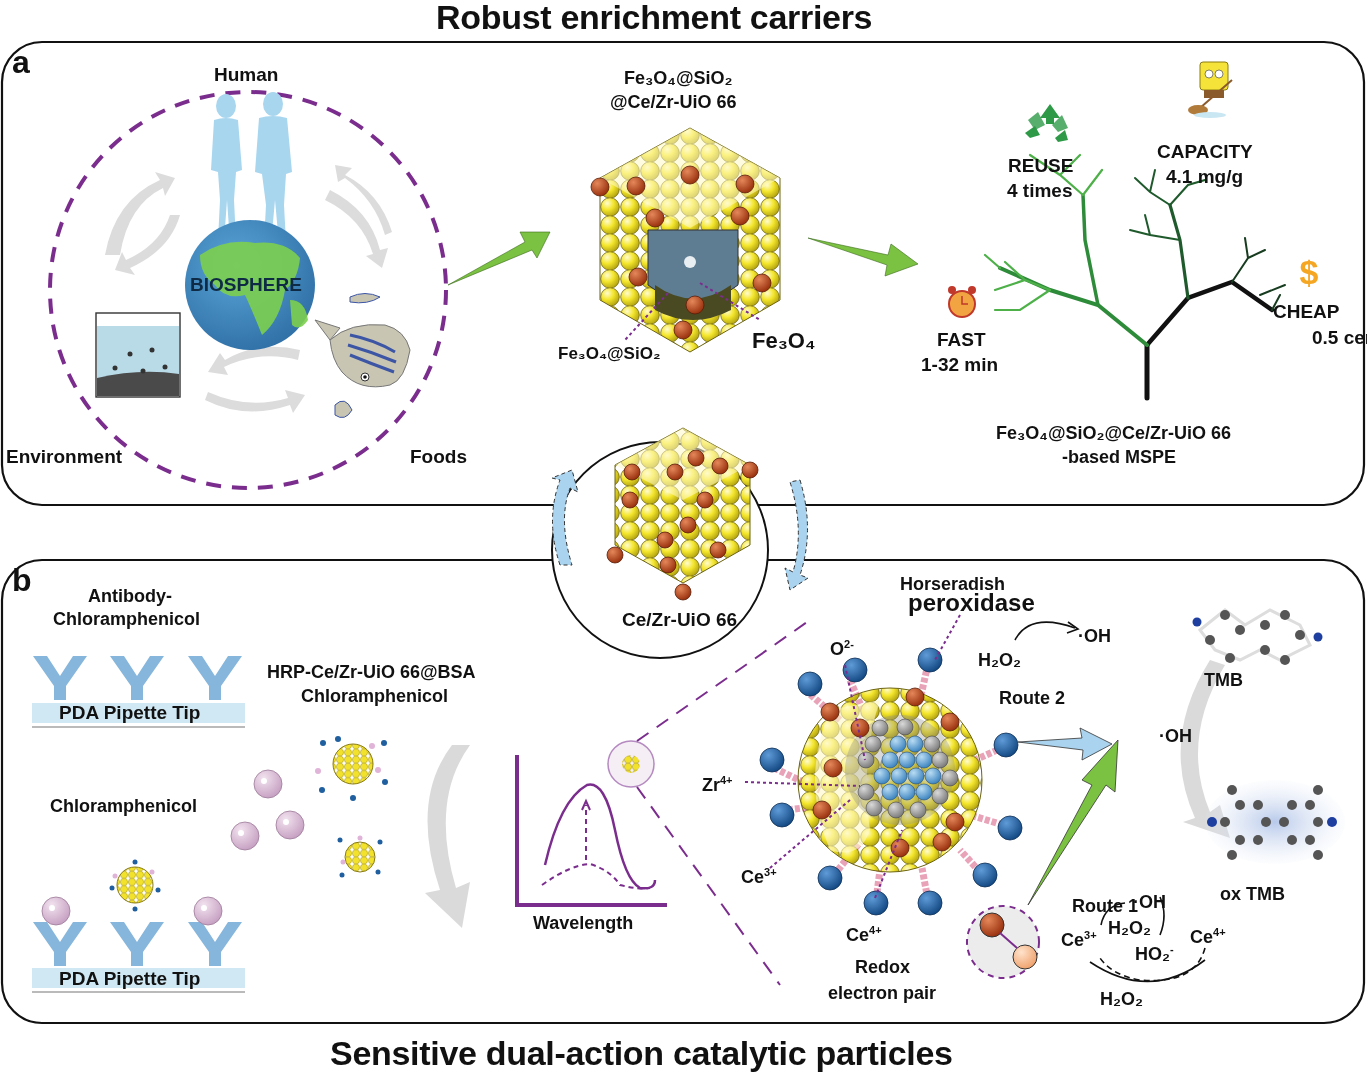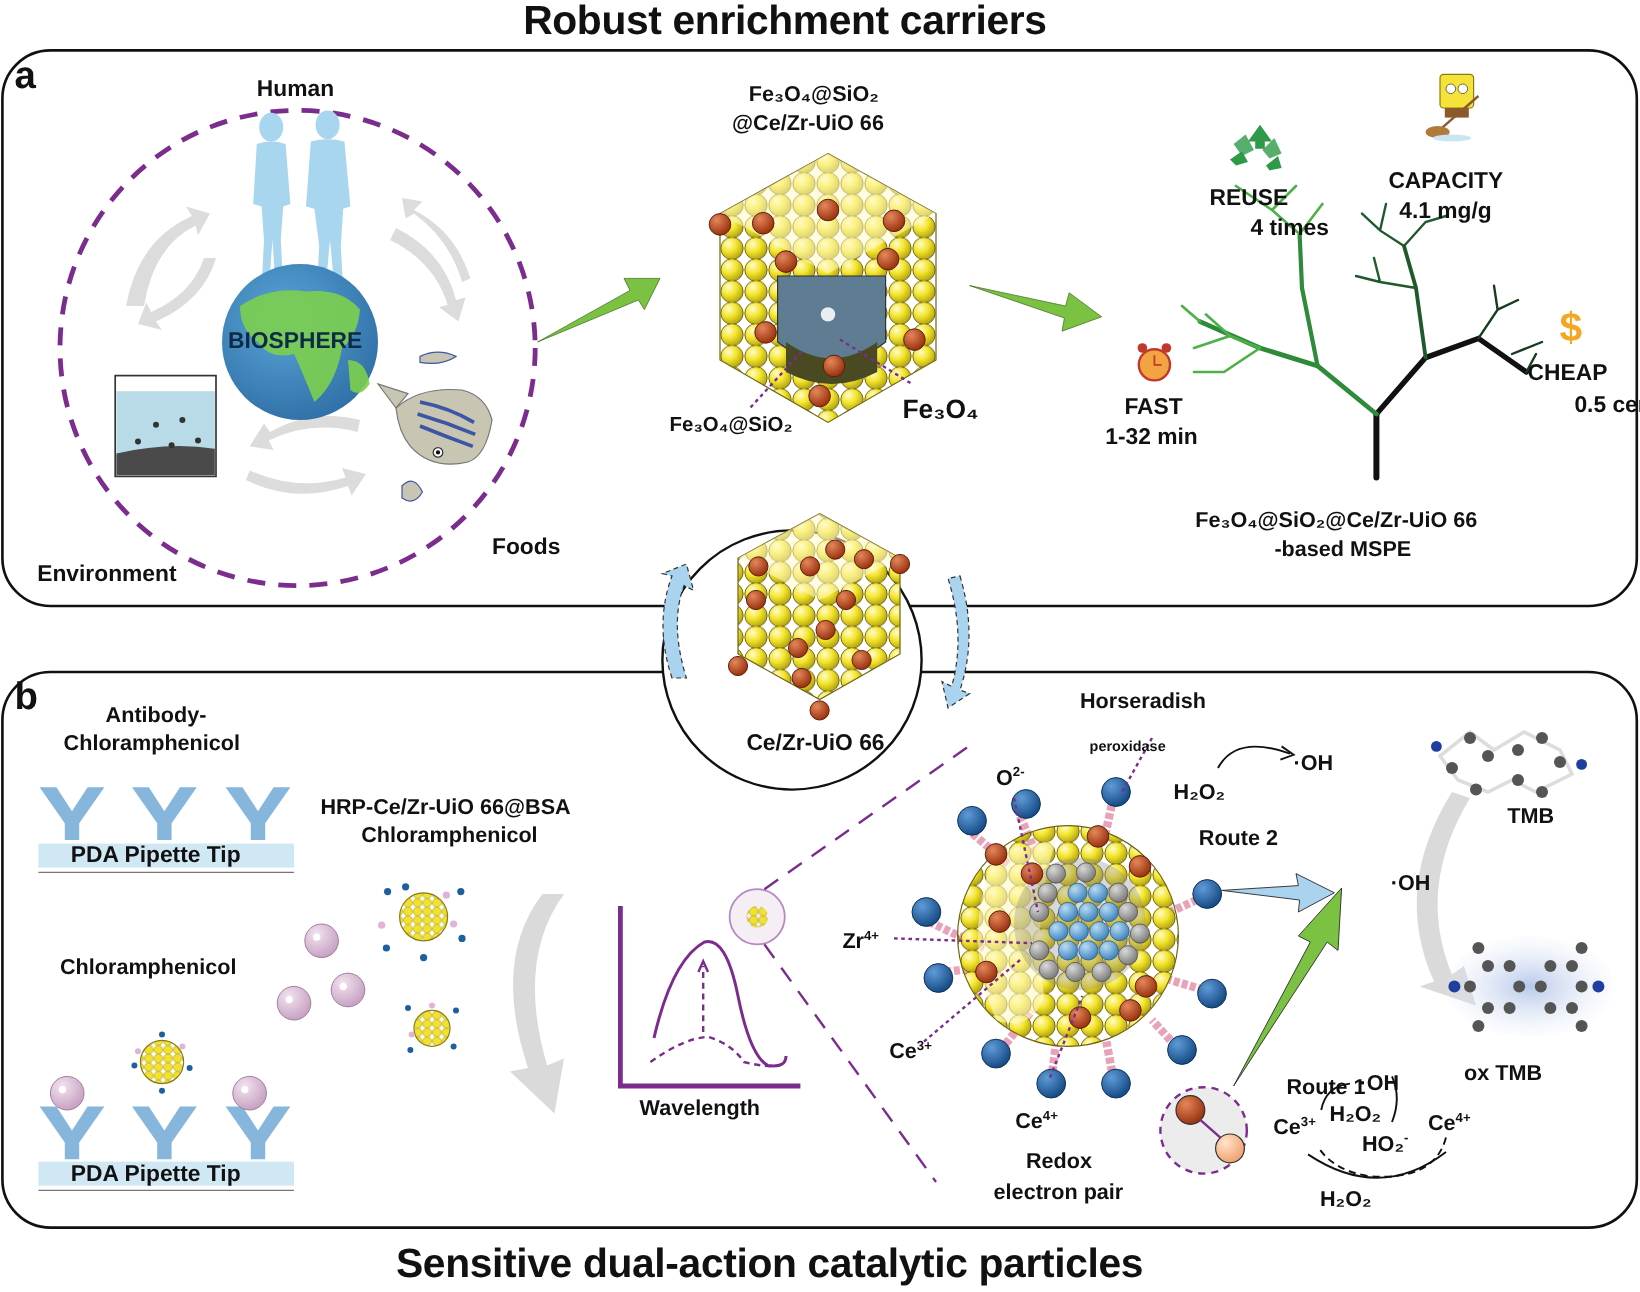--- a/index.html
+++ b/index.html
@@ -421,30 +421,30 @@
 </svg>
 
 <div class="t title" style="left:436px;top:-2px;">Robust enrichment carriers</div>
 <div class="t title" style="left:330px;top:1034px;">Sensitive dual-action catalytic particles</div>
 
 <div class="t panel-letter" style="left:12px;top:44px;">a</div>
 <div class="t panel-letter" style="left:12px;top:562px;">b</div>
 
 <div class="t lbl" style="left:214px;top:64px;">Human</div>
 <div class="t lbl" style="left:190px;top:274px;color:#0e2a44;">BIOSPHERE</div>
-<div class="t lbl" style="left:6px;top:468px;margin-left:25px;">Environment</div>
+<div class="t lbl" style="left:6px;top:446px;">Environment</div>
 <div class="t lbl" style="left:410px;top:446px;">Foods</div>
 
 <div class="t lbl" style="left:624px;top:68px;font-size:18px;">Fe₃O₄@SiO₂</div>
 <div class="t lbl" style="left:610px;top:92px;font-size:18px;">@Ce/Zr-UiO 66</div>
 <div class="t lbl" style="left:558px;top:344px;font-size:17px;">Fe₃O₄@SiO₂</div>
 <div class="t lbl" style="left:752px;top:328px;font-size:22px;">Fe₃O₄</div>
 
 <div class="t lbl" style="left:1008px;top:155px;">REUSE</div>
-<div class="t lbl" style="left:1007px;top:180px;margin-left:35px;">4 times</div>
+<div class="t lbl" style="left:1007px;top:180px;">4 times</div>
 <div class="t lbl" style="left:1157px;top:141px;">CAPACITY</div>
 <div class="t lbl" style="left:1166px;top:166px;">4.1 mg/g</div>
 <div class="t lbl" style="left:937px;top:329px;text-align:right;">FAST</div>
 <div class="t lbl" style="left:921px;top:354px;">1-32 min</div>
 <div class="t lbl" style="left:1273px;top:301px;">CHEAP</div>
 <div class="t lbl" style="left:1264px;top:327px;margin-left:48px;">0.5 cents</div>
 <div class="t lbl" style="left:996px;top:423px;font-size:18px;">Fe₃O₄@SiO₂@Ce/Zr-UiO 66</div>
 <div class="t lbl" style="left:1062px;top:447px;font-size:18px;">-based MSPE</div>
 
 <div class="t lbl" style="left:622px;top:609px;">Ce/Zr-UiO 66</div>
@@ -452,35 +452,35 @@
 <div class="t lbl" style="left:88px;top:586px;font-size:18px;">Antibody-</div>
 <div class="t lbl" style="left:53px;top:609px;font-size:18px;">Chloramphenicol</div>
 <div class="t lbl" style="left:59px;top:702px;">PDA Pipette Tip</div>
 <div class="t lbl" style="left:59px;top:968px;">PDA Pipette Tip</div>
 <div class="t lbl" style="left:267px;top:662px;font-size:18px;">HRP-Ce/Zr-UiO 66@BSA</div>
 <div class="t lbl" style="left:301px;top:686px;font-size:18px;">Chloramphenicol</div>
 <div class="t lbl" style="left:50px;top:796px;font-size:18px;">Chloramphenicol</div>
 <div class="t lbl" style="left:533px;top:913px;font-size:18px;">Wavelength</div>
 
 <div class="t lbl" style="left:900px;top:574px;font-size:18px;">Horseradish</div>
-<div class="t lbl" style="left:908px;top:616px;font-size:12px;">peroxidase</div>
+<div class="t lbl" style="left:908px;top:589px;font-size:24px;">peroxidase</div>
 <div class="t lbl" style="left:830px;top:638px;font-size:18px;"><span>O</span><sup style="font-size:11px;">2-</sup></div>
 <div class="t lbl" style="left:702px;top:774px;font-size:18px;"><span>Zr</span><sup style="font-size:11px;">4+</sup></div>
 <div class="t lbl" style="left:741px;top:866px;font-size:18px;"><span>Ce</span><sup style="font-size:11px;">3+</sup></div>
 <div class="t lbl" style="left:846px;top:924px;font-size:18px;"><span>Ce</span><sup style="font-size:11px;">4+</sup></div>
 <div class="t lbl" style="left:855px;top:957px;font-size:18px;">Redox</div>
 <div class="t lbl" style="left:828px;top:983px;font-size:18px;">electron pair</div>
 
 <div class="t lbl" style="left:978px;top:650px;font-size:18px;">H₂O₂</div>
 <div class="t lbl" style="left:1078px;top:626px;font-size:18px;">·OH</div>
 <div class="t lbl" style="left:999px;top:688px;font-size:18px;">Route 2</div>
 
 <div class="t lbl" style="left:1072px;top:860px;font-size:18px;margin-top:36px;">Route 1</div>
 <div class="t lbl" style="left:1133px;top:892px;font-size:18px;">·OH</div>
 <div class="t lbl" style="left:1108px;top:918px;font-size:18px;">H₂O₂</div>
 <div class="t lbl" style="left:1061px;top:929px;font-size:18px;"><span>Ce</span><sup style="font-size:11px;">3+</sup></div>
 <div class="t lbl" style="left:1135px;top:943px;font-size:18px;"><span>HO₂</span><sup style="font-size:11px;">-</sup></div>
 <div class="t lbl" style="left:1190px;top:926px;font-size:18px;"><span>Ce</span><sup style="font-size:11px;">4+</sup></div>
 <div class="t lbl" style="left:1100px;top:989px;font-size:18px;">H₂O₂</div>
 
-<div class="t lbl" style="left:1256px;top:670px;font-size:18px;">TMB</div>
+<div class="t lbl" style="left:1204px;top:670px;font-size:18px;">TMB</div>
 <div class="t lbl" style="left:1159px;top:726px;font-size:18px;">·OH</div>
 <div class="t lbl" style="left:1220px;top:884px;font-size:18px;">ox TMB</div>
 
 </body></html>

